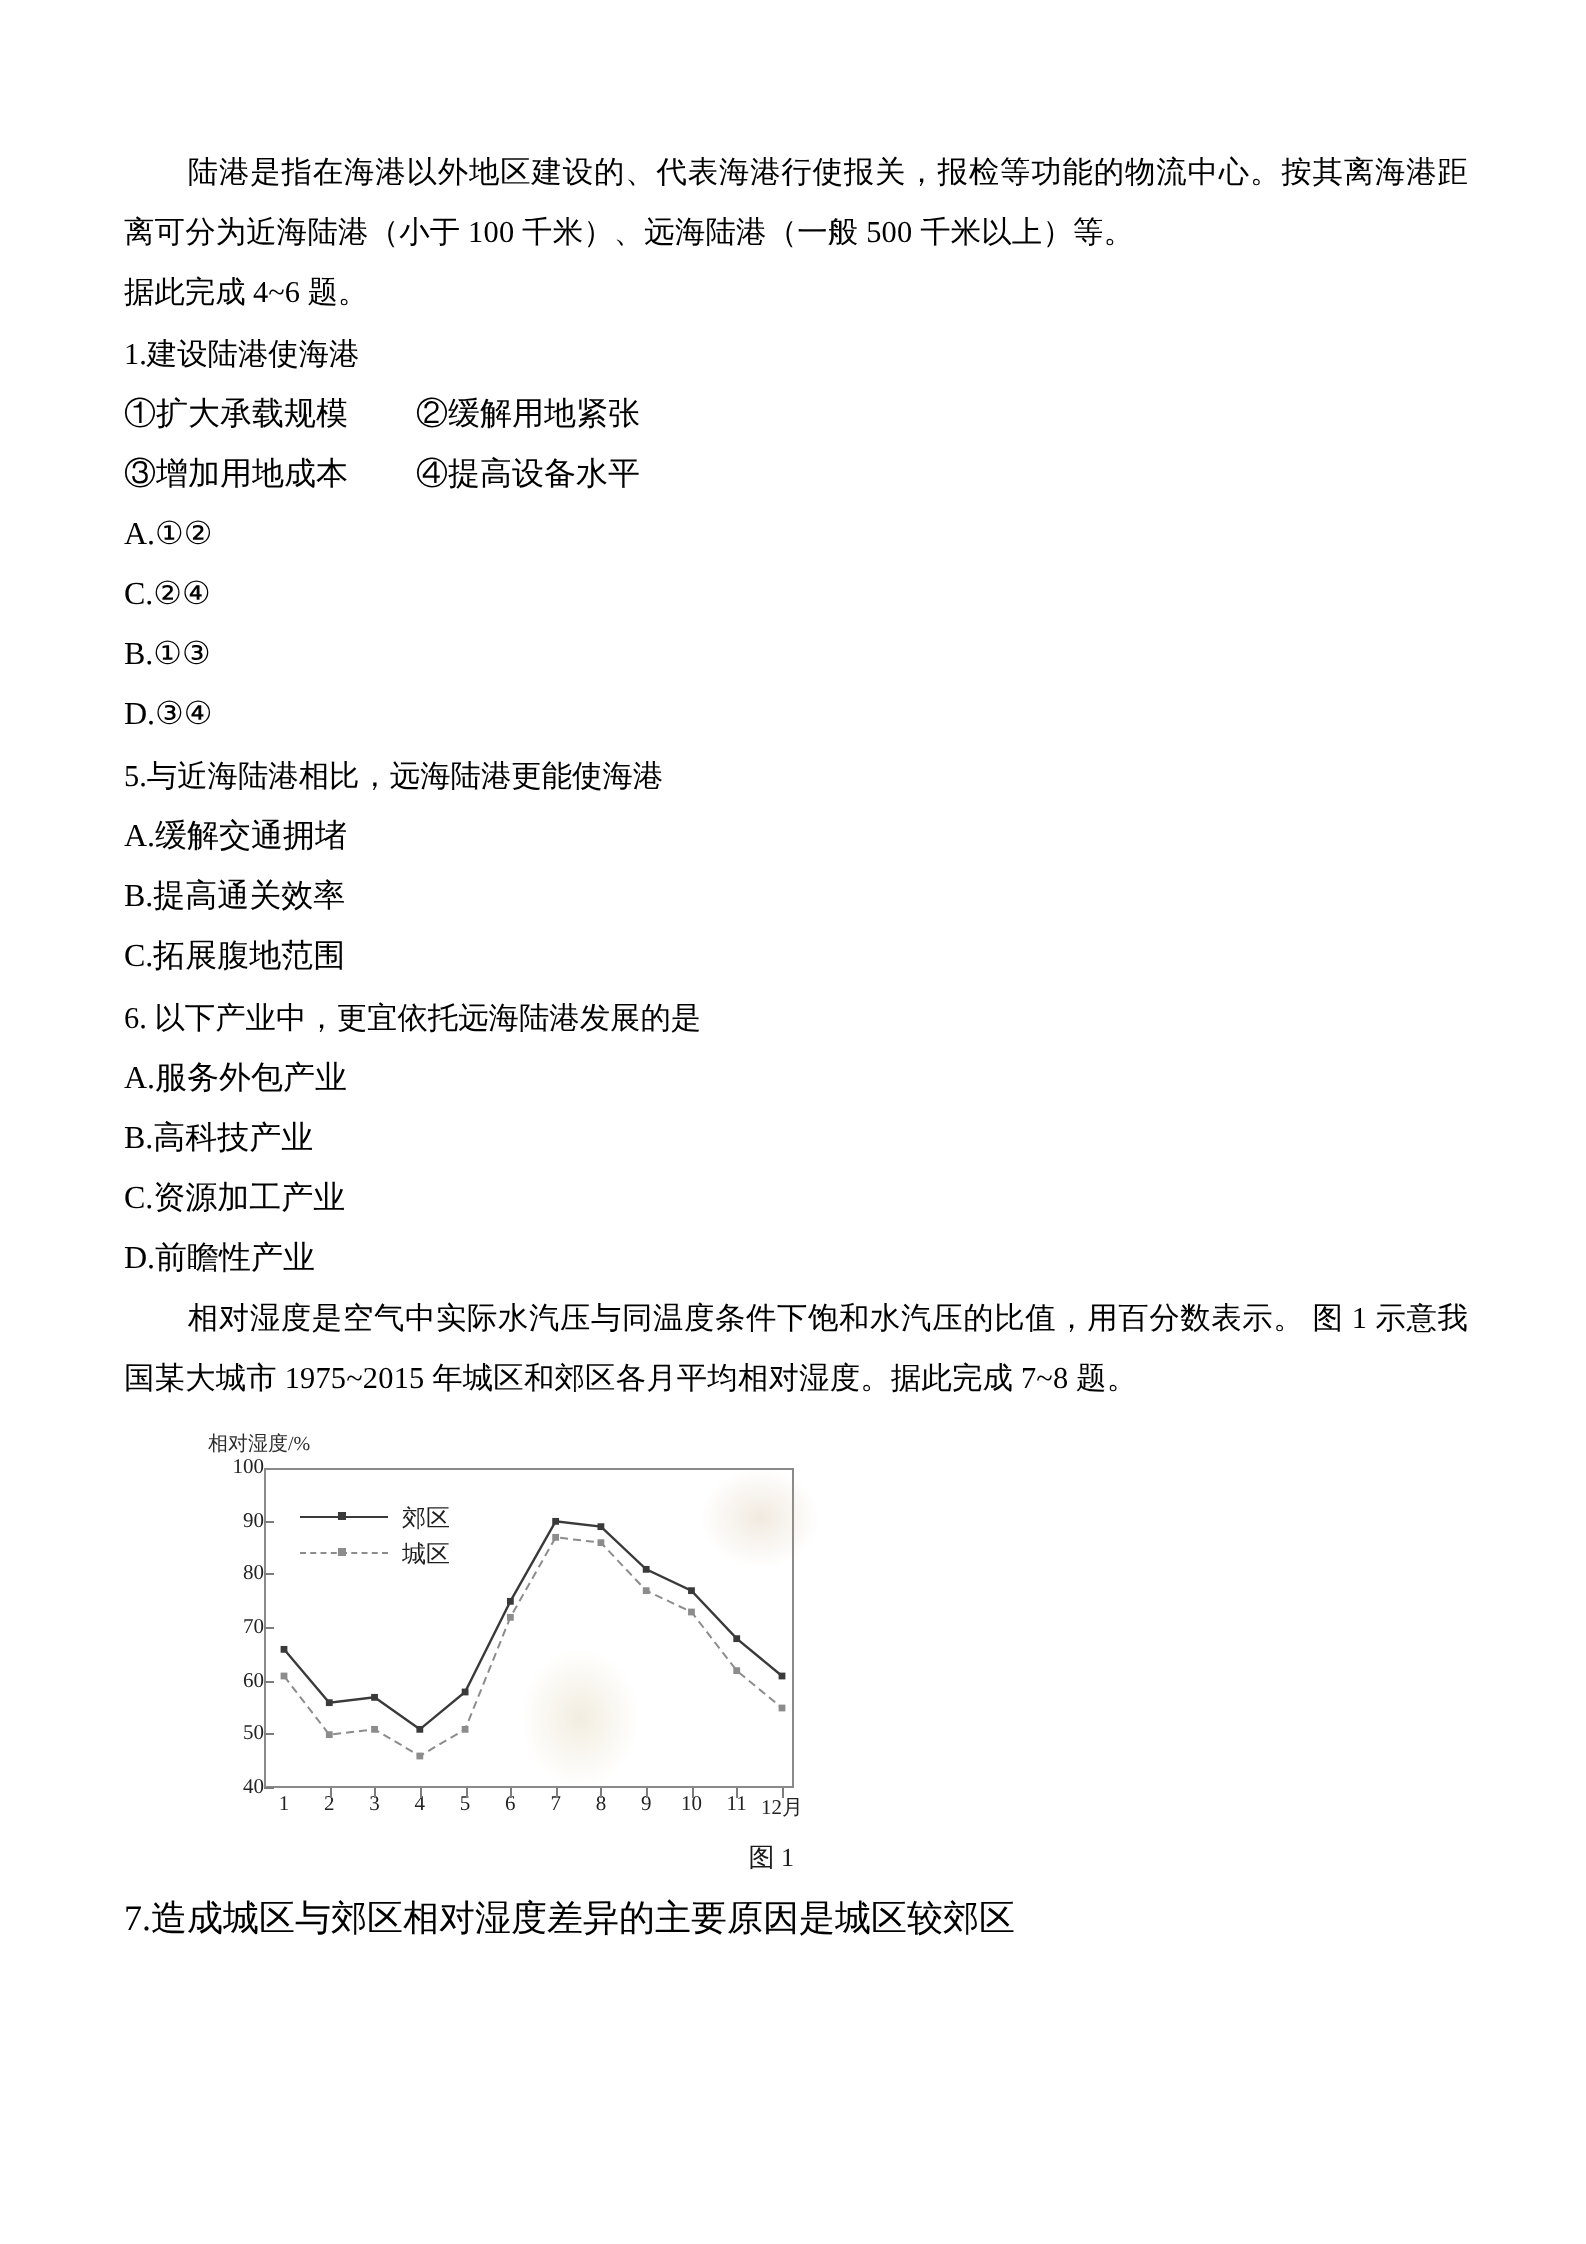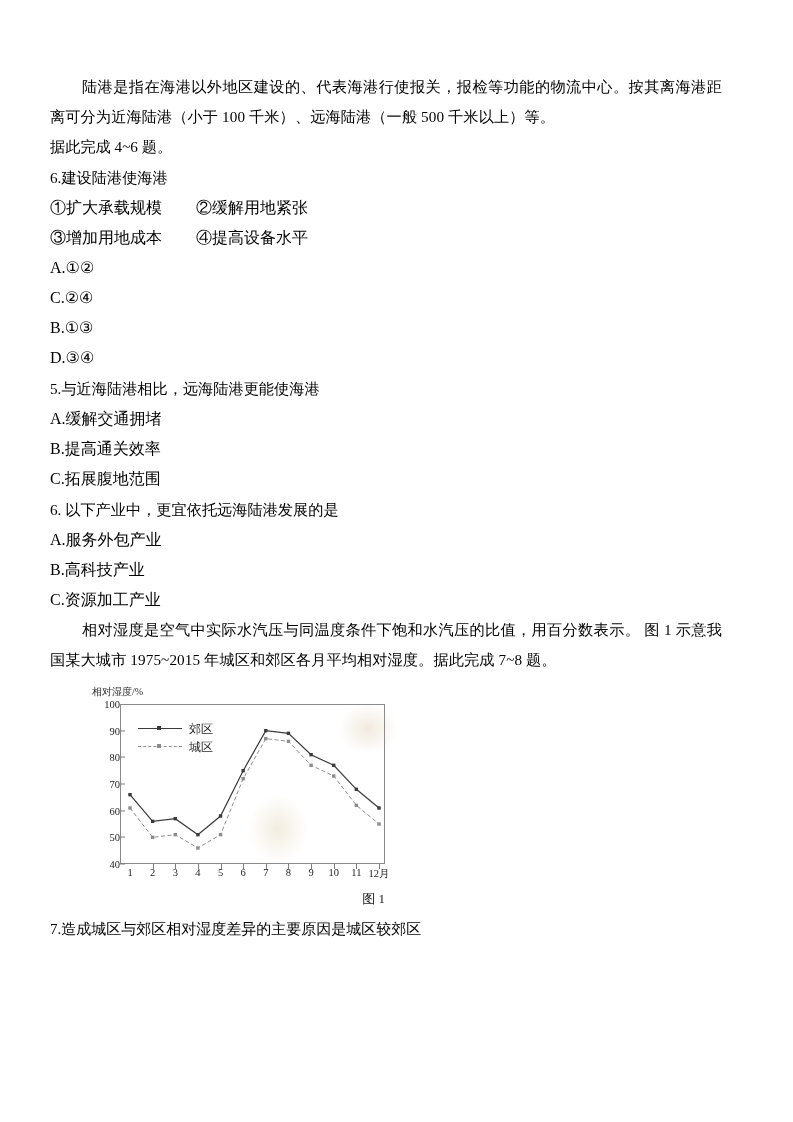--- a/index.html
+++ b/index.html
@@ -18,21 +18,21 @@
   .page {
     position: absolute;
     left: 0; top: 0;
     width: 793px;
     height: 1122px;
     box-sizing: border-box;
     padding: 0;
   }
   .body-col {
     position: absolute;
-    left: 50px;
+    left: 62px;
     top: 72px;
     width: 672px;
   }
   p.para {
     margin: 0 0 0 0;
     font-size: 15.2px;
     line-height: 30px;
     text-align: justify;
     text-justify: inter-ideograph;
     letter-spacing: 0.1px;
@@ -189,54 +189,55 @@
     width: 265px;
     height: 160px;
     overflow: visible;
   }
   .smudge {
     position: absolute;
     border-radius: 50%;
     pointer-events: none;
   }
   .tail-line {
-    font-size: 15px;
+    font-size: 18px;
     line-height: 30px;
     margin: 0;
     white-space: pre;
     font-family: Liberation Serif, serif;
   }
 </style>
 </head>
 <body>
 
 <div class="page">
   <div class="body-col">
 
     <p class="para indent">陆港是指在海港以外地区建设的、代表海港行使报关，报检等功能的物流中心。按其离海港距离可分为近海陆港（小于 100 千米）、远海陆港（一般 500 千米以上）等。</p>
 
     <p class="q-line">据此完成 4~6 题。</p>
 
-    <p class="q-line q-head">6.建设陆港使海港</p>
+    <p class="q-line q-head">1.建设陆港使海港</p>
     <p class="opt sub-opts"><span class="col2">①扩大承载规模</span><span>②缓解用地紧张</span></p>
     <p class="opt sub-opts"><span class="col2">③增加用地成本</span><span>④提高设备水平</span></p>
     <p class="opt">A.①②</p>
     <p class="opt">C.②④</p>
     <p class="opt">B.①③</p>
     <p class="opt">D.③④</p>
 
     <p class="q-line q-head">5.与近海陆港相比，远海陆港更能使海港</p>
     <p class="opt">A.缓解交通拥堵</p>
     <p class="opt">B.提高通关效率</p>
     <p class="opt">C.拓展腹地范围</p>
 
     <p class="q-line q-head">6. 以下产业中，更宜依托远海陆港发展的是</p>
     <p class="opt">A.服务外包产业</p>
     <p class="opt">B.高科技产业</p>
     <p class="opt">C.资源加工产业</p>
+    <p class="opt">D.前瞻性产业</p>
 
     <p class="para indent">相对湿度是空气中实际水汽压与同温度条件下饱和水汽压的比值，用百分数表示。 图 1 示意我国某大城市 1975~2015 年城区和郊区各月平均相对湿度。据此完成 7~8 题。</p>
 
     <div class="figure-wrap">
       <div class="chart-box">
         <div class="y-axis-title">相对湿度/%</div>
         <div class="plot-frame"></div>
         <svg class="series-layer" viewBox="0 0 265 160" preserveAspectRatio="none">
           <g id="series-group">
               <polyline points="10.00,90.67 32.64,117.33 55.27,114.67 77.91,130.67 100.55,112.00 123.18,66.67 145.82,26.67 168.45,29.33 191.09,50.67 213.73,61.33 236.36,85.33 259.00,104.00" fill="none" stroke="#3a3a3a" stroke-width="1.2"></polyline>

